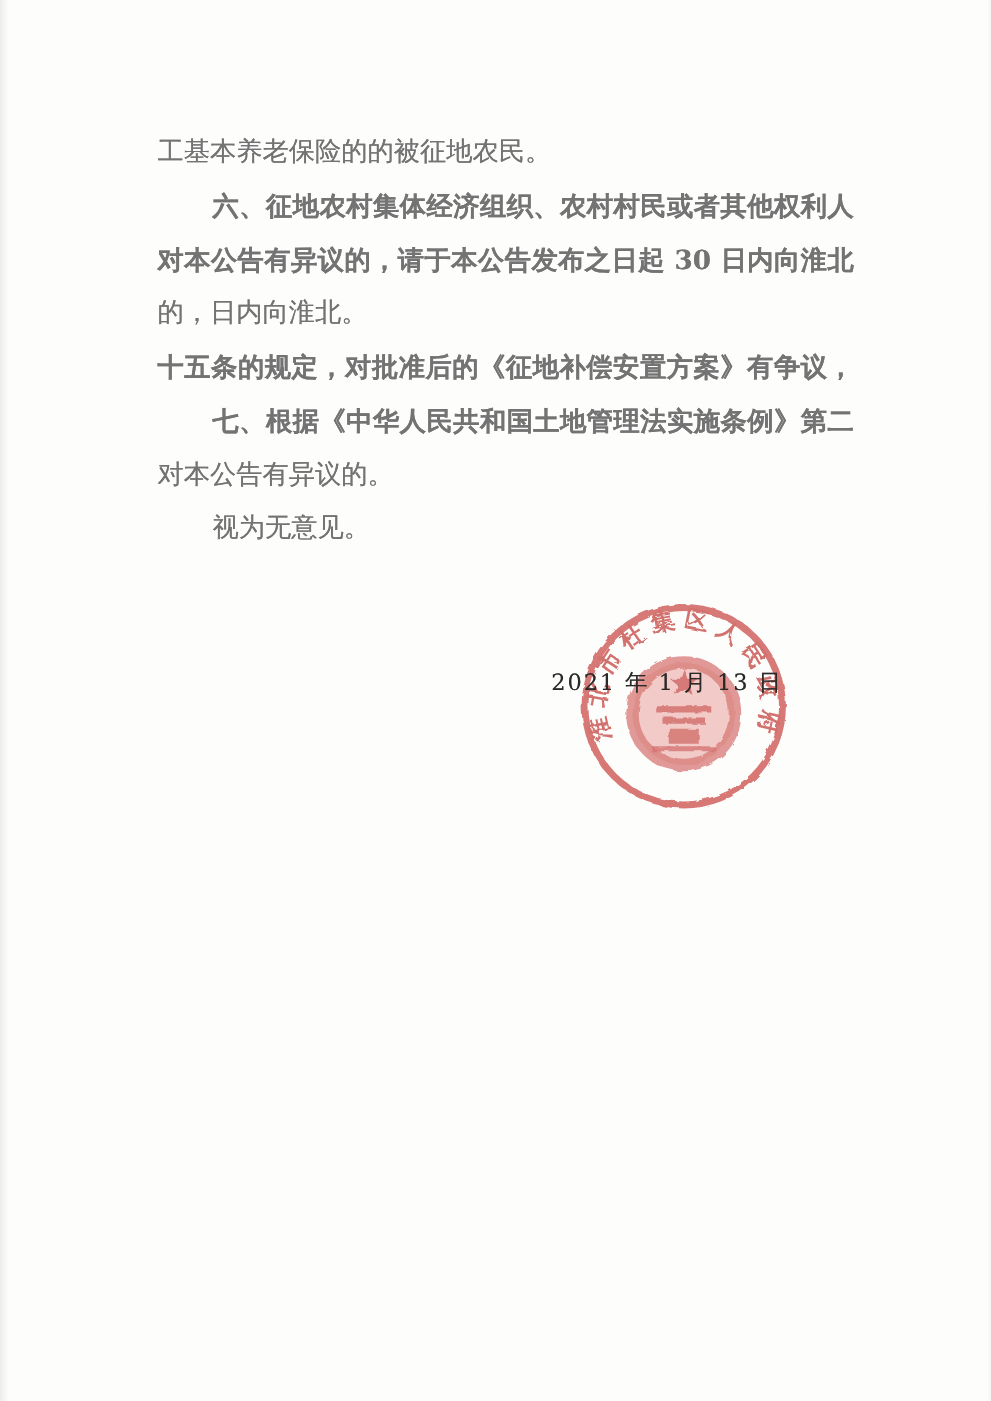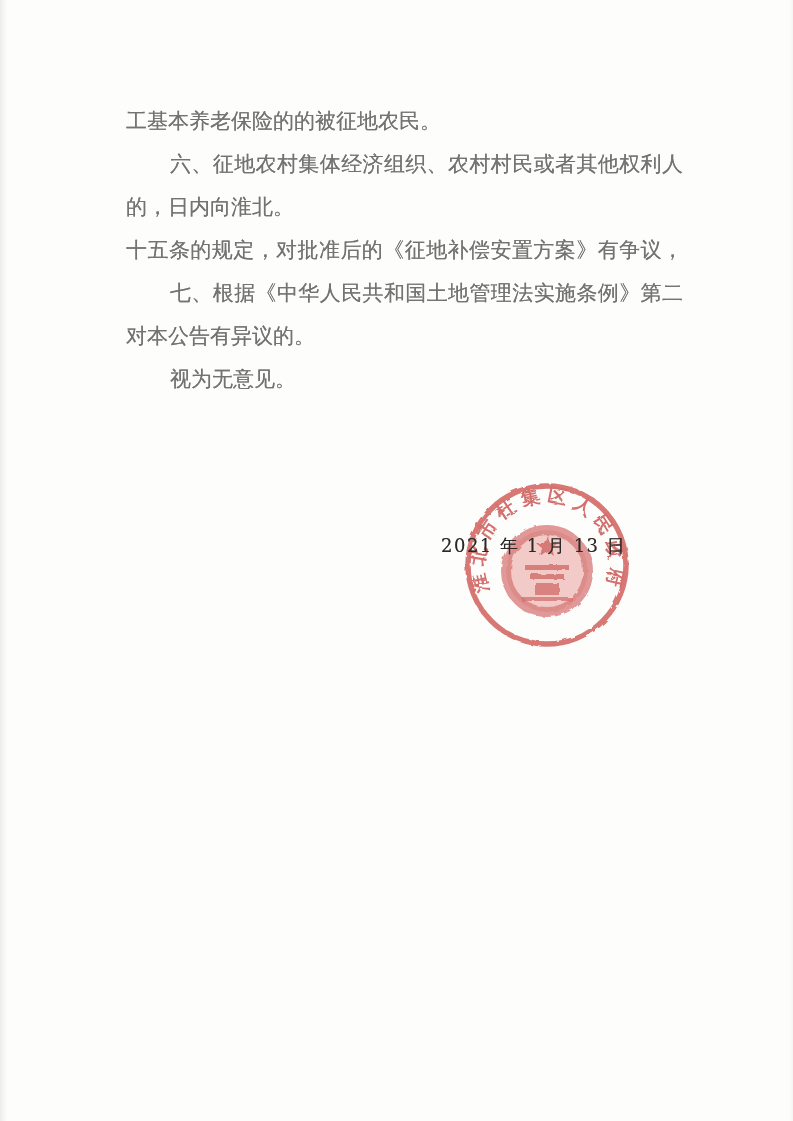--- a/index.html
+++ b/index.html
@@ -30,20 +30,21 @@
   .line {
     height: 43px;
     line-height: 43px;
     white-space: nowrap;
     text-shadow: 0 0 0.4px rgba(40,40,40,0.55);
   }
   .line.full {
     white-space: normal;
     text-align: justify;
     text-align-last: justify;
+    font-weight: bold;
   }
   .line.indent { padding-left: 44px; }
   .date-line {
     position: absolute;
     left: 441px; top: 534px;
     color: #2a2927;
     font-size: 18px;
     letter-spacing: 1.5px;
     white-space: nowrap;
     z-index: 3;
@@ -59,20 +60,21 @@
 </style>
 </head>
 <body>
 
 <div class="scan-edge-left"></div>
 <div class="scan-edge-right"></div>
 
 <div class="body-text">
   <div class="line">工基本养老保险的的被征地农民。</div>
   <div class="line full indent">六、征地农村集体经济组织、农村村民或者其他权利人</div>
+  <div class="line full">对本公告有异议的，请于本公告发布之日起 30 日内向淮北</div>
   <div class="line">的，日内向淮北。</div>
   <div class="line full">十五条的规定，对批准后的《征地补偿安置方案》有争议，</div>
   <div class="line full indent">七、根据《中华人民共和国土地管理法实施条例》第二</div>
   <div class="line">对本公告有异议的。</div>
   <div class="line indent">视为无意见。</div>
 </div>
 
 <div class="date-line">2021 年 1 月 13 日</div>
 
 <div class="seal">

